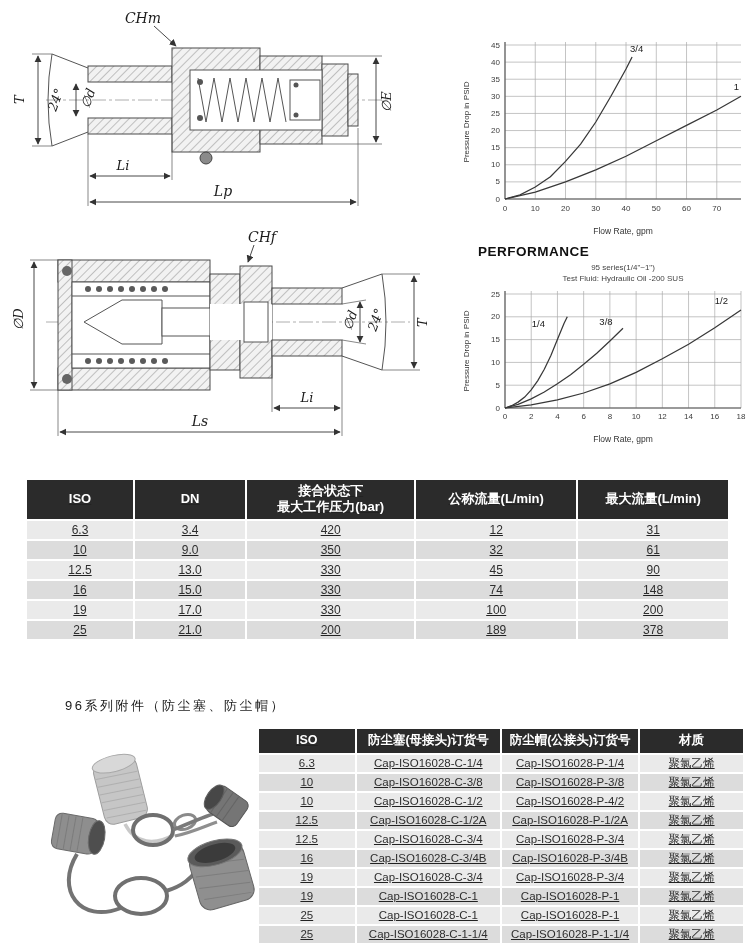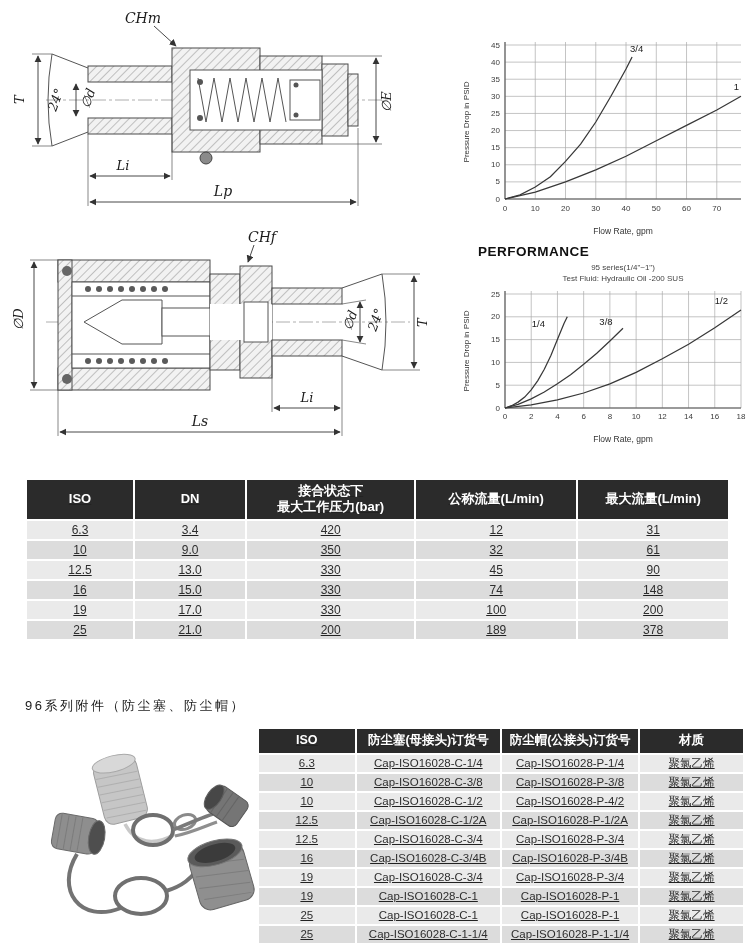--- a/index.html
+++ b/index.html
@@ -1,20 +1,20 @@
 <!DOCTYPE html>
 <html><head>
 <meta charset="utf-8">
 <style>
   html,body{margin:0;padding:0;background:#fff;}
   .page{position:relative;width:750px;height:952px;background:#ffffff;overflow:hidden;
         font-family:"Liberation Sans", sans-serif;color:#222;}
   .abs{position:absolute;}
   .perf-heading{font-weight:bold;font-size:13.5px;letter-spacing:.5px;color:#101010;}
-  .section-heading{font-size:13px;letter-spacing:2.5px;color:#1a1a1a;}
+  .section-heading{font-size:13px;letter-spacing:2.5px;color:#1a1a1a;margin-left:40px;}
   
   .hatM{fill:url(#hatchM);stroke:#4a4a4a;stroke-width:1;}
   .hatF{fill:url(#hatchF);stroke:#4a4a4a;stroke-width:1;}
   .win{fill:#fff;stroke:#555;stroke-width:1;}
   .thin{stroke:#555;stroke-width:1;fill:none;}
   .cl{stroke:#999;stroke-width:.8;stroke-dasharray:14 3 3 3;}
   .dim{stroke:#333;stroke-width:.9;fill:none;}
   .ext{stroke:#555;stroke-width:.7;fill:none;}
   .dimtext{font:italic 13px "DejaVu Serif", serif;fill:#1c1c1c;}
   .dimtext-lg{font:italic 14px "DejaVu Serif", serif;fill:#1c1c1c;}

